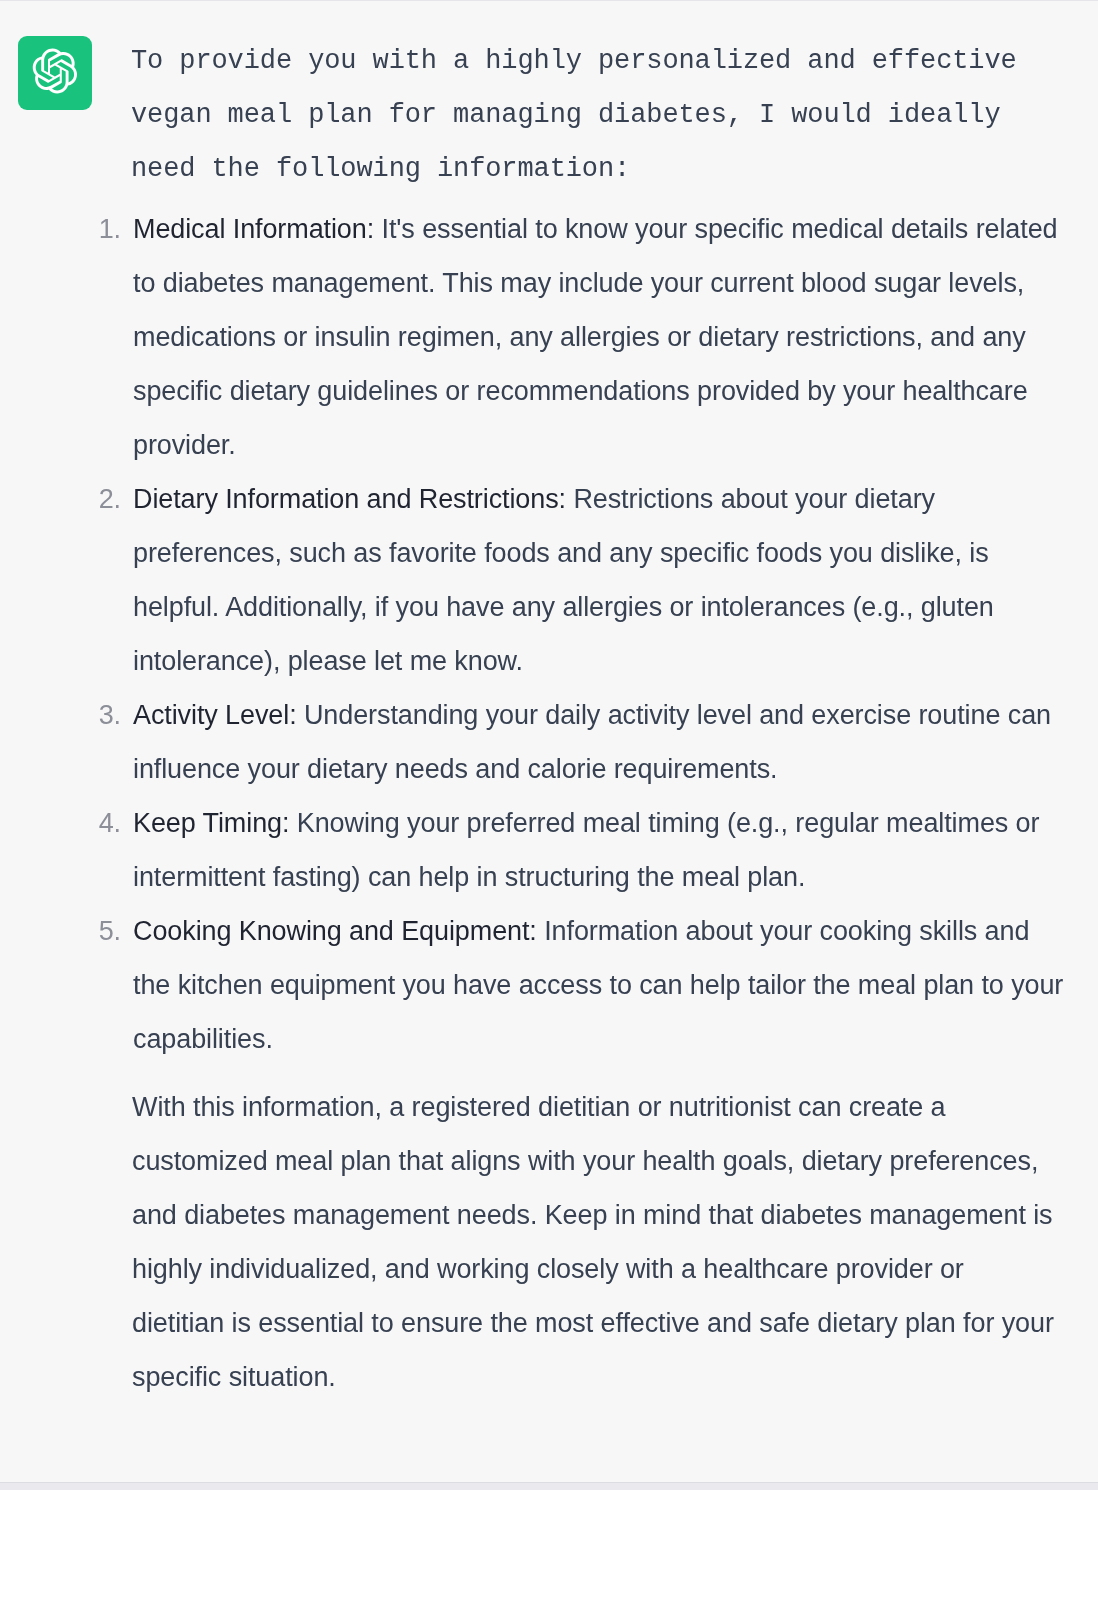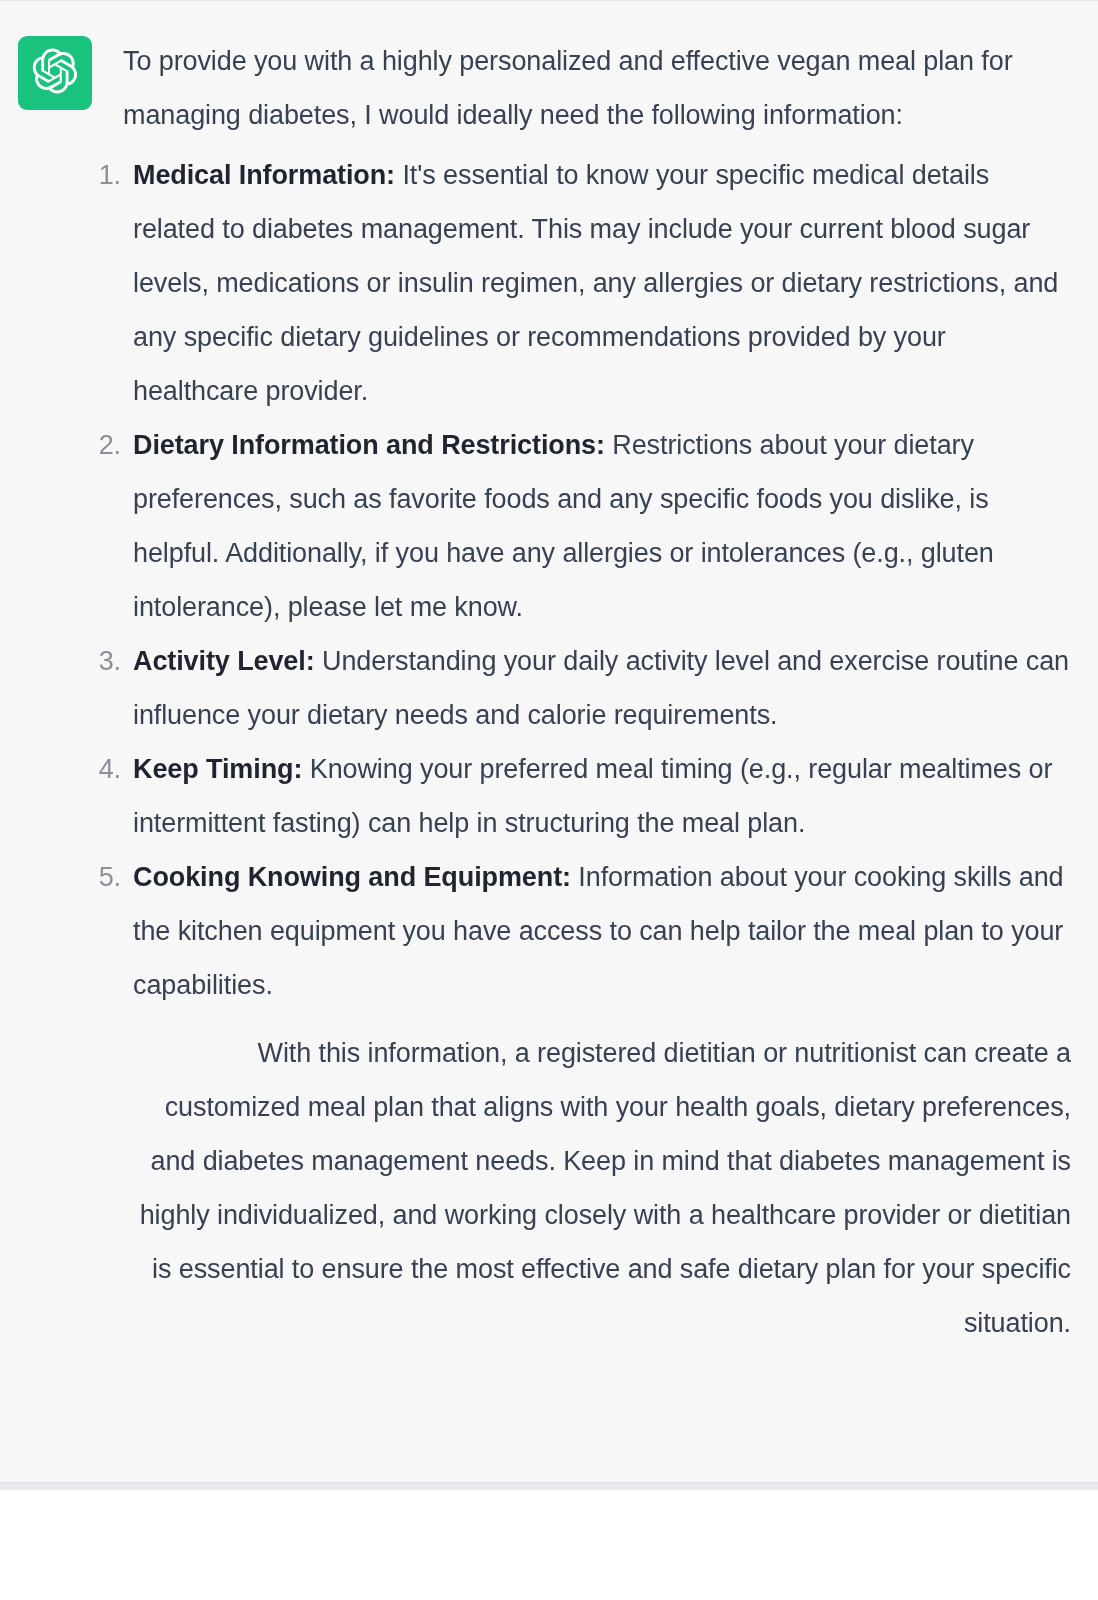--- a/index.html
+++ b/index.html
@@ -54,35 +54,35 @@
   .avatar svg { width: 46px; height: 46px; }
 
   .content {
     position: absolute;
     left: 123px; top: 33px;
     width: 948px;
     font-size: 27px; line-height: 54px;
     color: #374151;
     letter-spacing: -0.1px;
   }
-  .content p.intro { margin: 0 0 6px 0; }
+  .content p.intro { margin: 0 0 6px 8px; font-family: Liberation Mono, monospace; }
   .content .num-list { margin: 0 0 14px 0; }
   .li {
     position: relative;
     padding-left: 10px;
   }
   .li .num {
     position: absolute;
     left: -38px; top: 0;
     width: 36px;
     text-align: right;
     color: #8c8f98;
   }
-  .li strong { font-weight: 700; color: #1f2430; }
-  .content p.outro { margin: 0; text-align: right; }
+  .li strong { font-weight: 400; color: #1f2430; }
+  .content p.outro { margin: 9px; }
 
   
   .bottom-strip {
     position: absolute;
     left: 0; bottom: 0;
     width: 100%; height: 8px;
     background: #e9e9ee;
     border-top: 1px solid #dcdce3;
   }
 </style>

